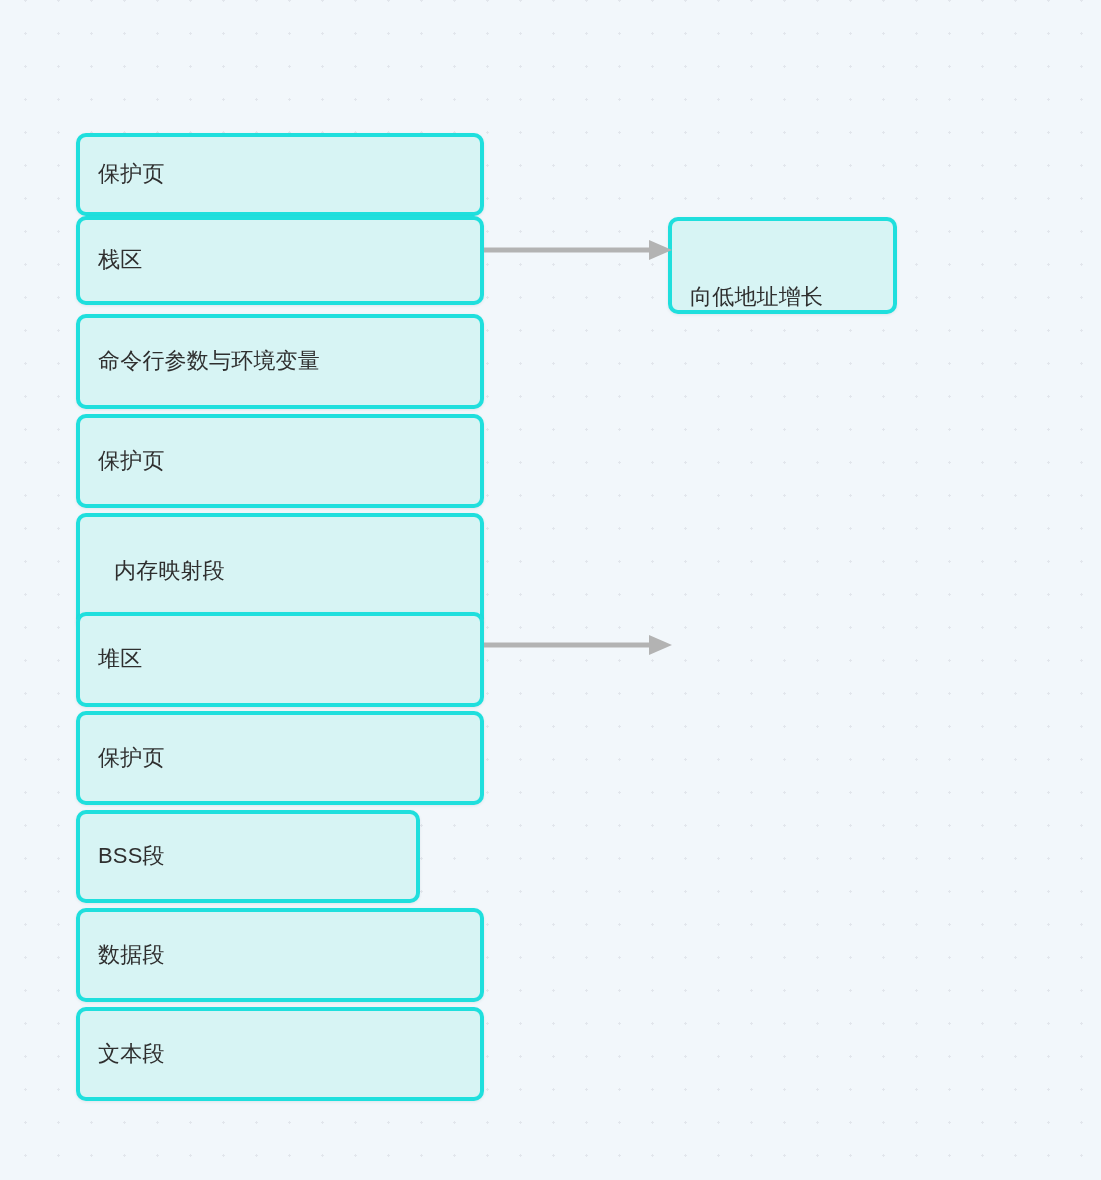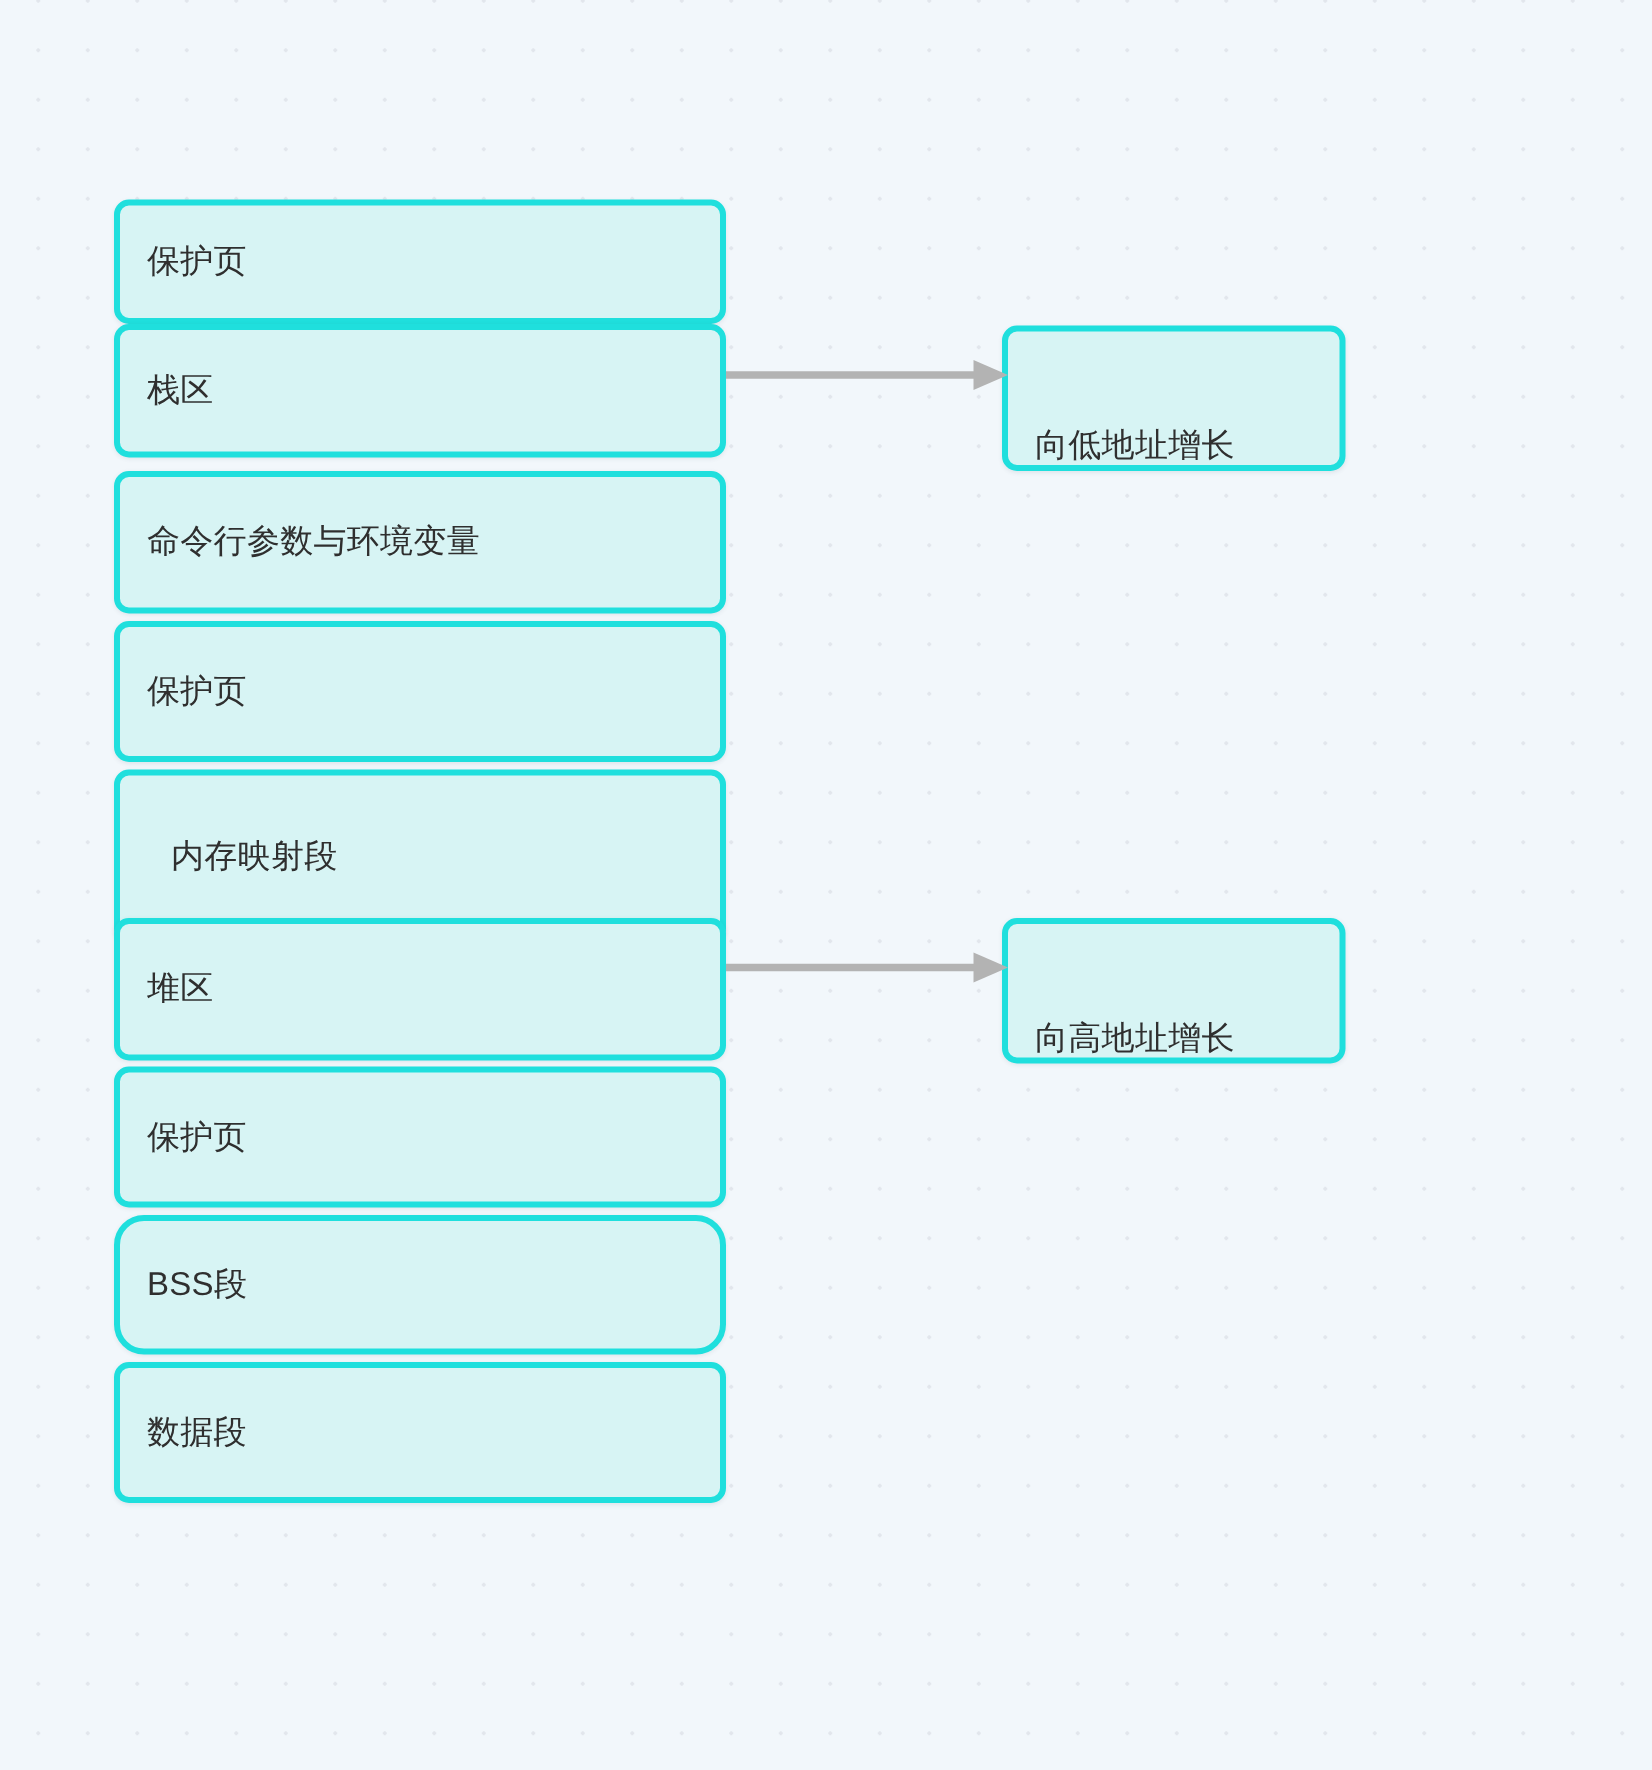--- a/index.html
+++ b/index.html
@@ -76,31 +76,31 @@
     </div>
     <div class="node mem" style="left: 76px; top: 513px; width: 408px; height: 116px; padding-left: 34px;">
       <span>内存映射段</span>
     </div>
     <div class="node mem" style="left: 76px; top: 612px; width: 408px; height: 95px;">
       <span>堆区</span>
     </div>
     <div class="node mem" style="left: 76px; top: 711px; width: 408px; height: 94px;">
       <span>保护页</span>
     </div>
-    <div class="node mem" style="left: 76px; top: 810px; width: 408px; height: 93px; border-radius: 20px;">
+    <div class="node mem" style="left: 76px; top: 810px; width: 344px; height: 93px;">
       <span>BSS段</span>
     </div>
     <div class="node mem" style="left: 76px; top: 908px; width: 408px; height: 94px;">
       <span>数据段</span>
     </div>
+    <div class="node mem" style="left: 76px; top: 1007px; width: 408px; height: 94px;">
+      <span>文本段</span>
+    </div>
     <div class="node side" style="left: 668px; top: 217px; width: 229px; height: 97px;">
       <span>向低地址增长</span>
-    </div>
-    <div class="node side" style="left: 668px; top: 612px; width: 229px; height: 97px;">
-      <span>向高地址增长</span>
     </div>
     <div class="edge" style="left: 484px; top: 235px; width: 188px;">
       <svg width="188" height="30">
         <line x1="0" y1="15" x2="166" y2="15" stroke="#b3b3b3" stroke-width="5"></line>
         <polygon points="165,5 188,15 165,25" fill="#b3b3b3"></polygon>
       </svg>
     </div>
     <div class="edge" style="left: 484px; top: 630px; width: 188px;">
       <svg width="188" height="30">
         <line x1="0" y1="15" x2="166" y2="15" stroke="#b3b3b3" stroke-width="5"></line>

